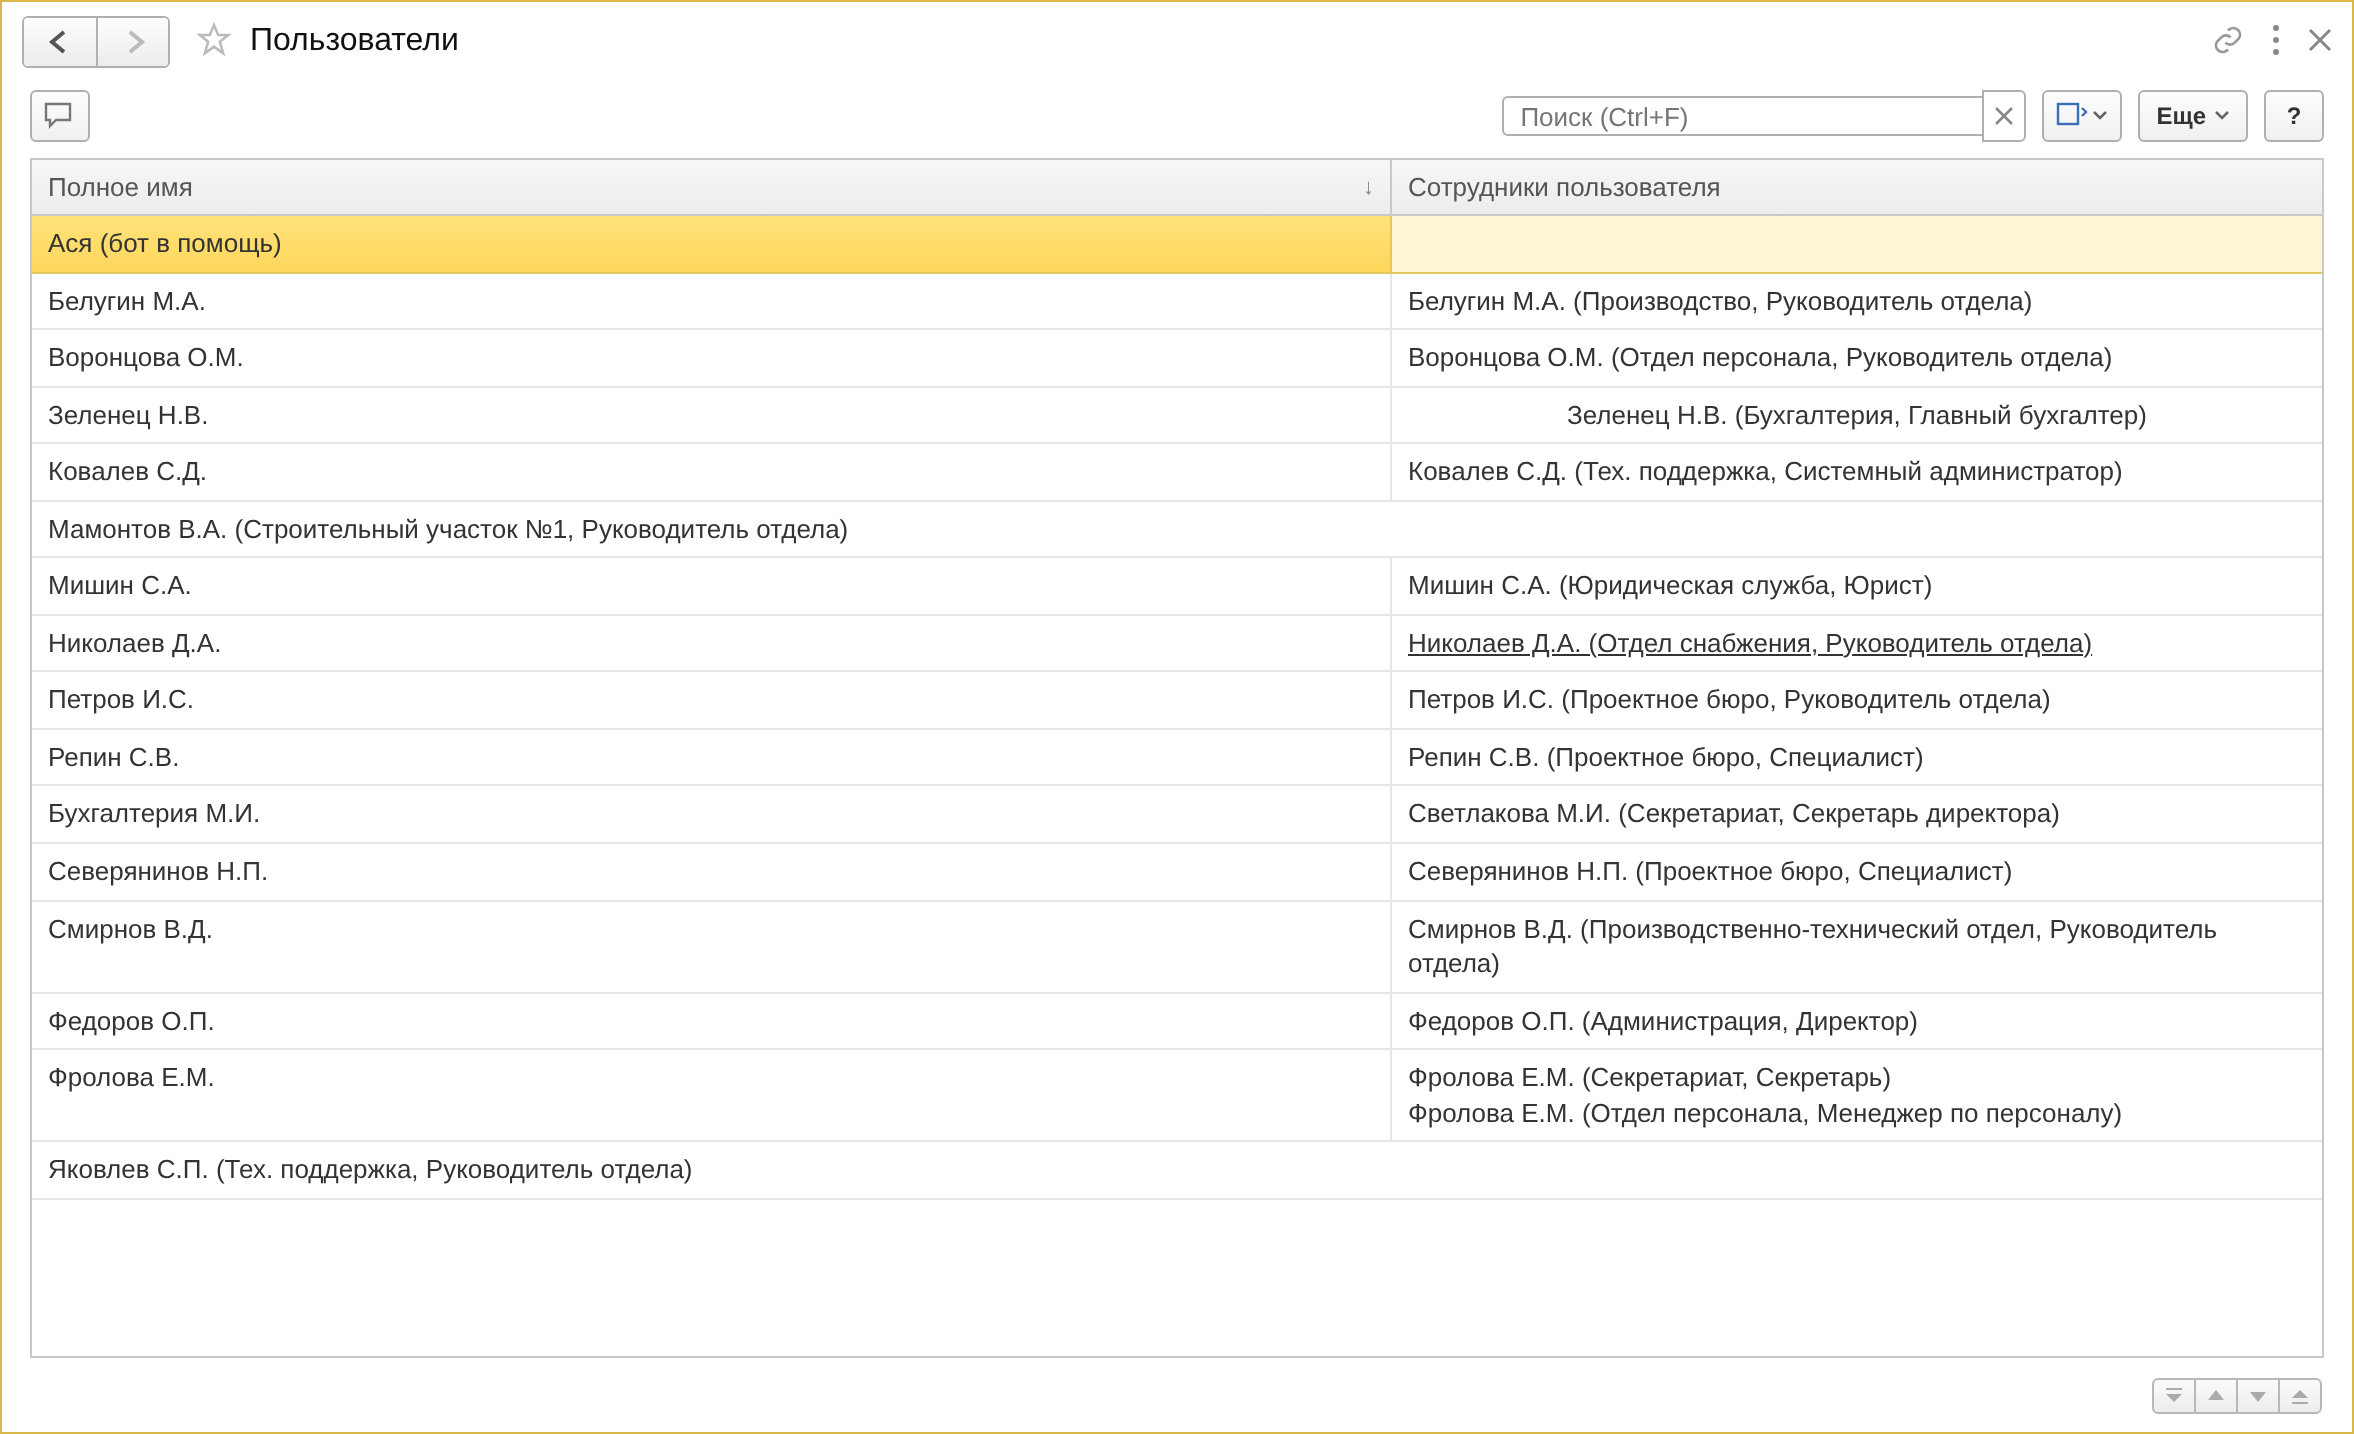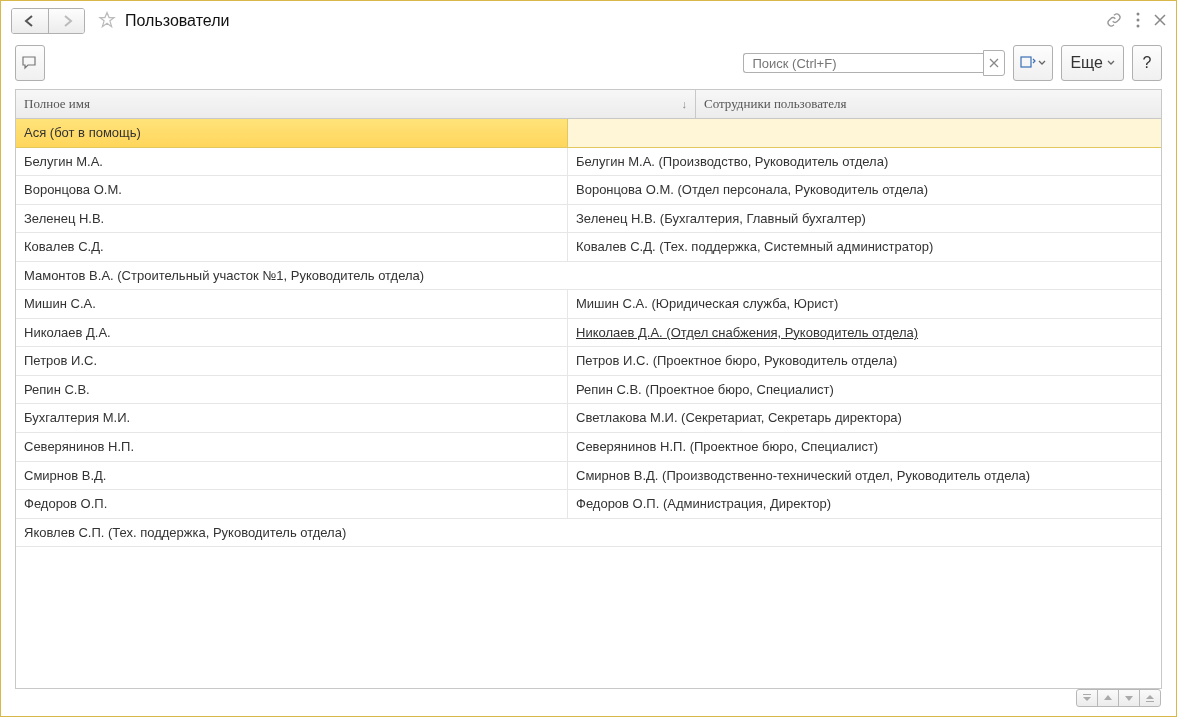--- a/index.html
+++ b/index.html
@@ -30,25 +30,25 @@
 .star-icon { margin: 0 8px 0 12px; cursor: pointer; }
 .title { font-size: 16px; color: #111; }
 .title-right { margin-left: auto; display: flex; align-items: center; gap: 14px; }
 .tr-icon { cursor: pointer; color: #888; }
 .toolbar {
   display: flex; align-items: center;
   padding: 4px 14px 8px 14px;
   gap: 8px;
 }
 .tb-btn {
-  height: 36px; min-width: 30px;
+  height: 26px; min-width: 30px;
   border: 1px solid #b0b0b0; border-radius: 3px;
   background: linear-gradient(#fdfdfd, #f0f0f0);
   display: flex; align-items: center; justify-content: center;
-  padding: 0 8px; cursor: pointer; font-size: 16px; color: #333;
+  padding: 0 8px; cursor: pointer; font-size: 12px; color: #333; font-weight: bold;
 }
 .tb-btn.icon-only { padding: 0; width: 30px; }
 .search-wrap { margin-left: auto; display: flex; align-items: center; }
 .search-input {
   width: 240px; height: 20px;
   border: 1px solid #b0b0b0; border-right: none;
   border-radius: 3px 0 0 3px;
   padding: 0 8px; font-size: 13px; color: #555;
   outline: none;
 }
@@ -62,30 +62,30 @@
 .table-wrap {
   margin: 0 14px;
   border: 1px solid #c8c8c8;
   height: 600px;
   display: flex; flex-direction: column;
 }
 .thead { display: flex; background: linear-gradient(#f7f7f7, #ececec); border-bottom: 1px solid #c8c8c8; }
 .th {
   padding: 6px 8px; font-size: 13px; color: #555;
   border-right: 1px solid #c8c8c8;
-  display: flex; align-items: center; font-family: Liberation Serif, serif;
+  display: flex; align-items: center;
 }
 .th:last-child { border-right: none; }
 .col-name { width: 680px; }
 .col-emp  { flex: 1; }
 .sort-arrow { margin-left: auto; color: #888; font-size: 11px; }
 .tbody { flex: 1; overflow: auto; background: #fff; }
 .tr { display: flex; border-bottom: 1px solid #e6e6e6; }
 .td { padding: 5px 8px; font-size: 13px; color: #333; line-height: 1.35; }
-.td.col-name { width: 552px; border-right: 1px solid #e6e6e6; }
+.td.col-name { width: 680px; border-right: 1px solid #e6e6e6; }
 .td.col-emp  { flex: 1; }
 .tr.selected .td.col-name {
   background: linear-gradient(#ffe37a, #ffd65c);
   border-right-color: #e3c860;
 }
 .tr.selected .td.col-emp { background: #fff6d8; }
 .tr.selected { border-bottom-color: #e3c860; }
 .footer-nav {
   position: absolute;
   right: 16px; bottom: 10px;
@@ -197,21 +197,21 @@
       <div class="tr">
         <div class="td col-name">Белугин М.А.</div>
         <div class="td col-emp" style="white-space: pre-line;">Белугин М.А. (Производство, Руководитель отдела)</div>
       </div>
       <div class="tr">
         <div class="td col-name">Воронцова О.М.</div>
         <div class="td col-emp" style="white-space: pre-line;">Воронцова О.М. (Отдел персонала, Руководитель отдела)</div>
       </div>
       <div class="tr">
         <div class="td col-name">Зеленец Н.В.</div>
-        <div class="td col-emp" style="white-space: pre-line;">Зеленец Н.В. (Бухгалтерия, Главный бухгалтер)</div>
+        <div class="td col-emp" style="white-space: pre-line; text-align: center;">Зеленец Н.В. (Бухгалтерия, Главный бухгалтер)</div>
       </div>
       <div class="tr">
         <div class="td col-name">Ковалев С.Д.</div>
         <div class="td col-emp" style="white-space: pre-line;">Ковалев С.Д. (Тех. поддержка, Системный администратор)</div>
       </div>
       <div class="tr">
         <div class="td col-emp" style="white-space: pre-line;">Мамонтов В.А. (Строительный участок №1, Руководитель отдела)</div>
       </div>
       <div class="tr">
         <div class="td col-name">Мишин С.А.</div>
@@ -239,20 +239,25 @@
       </div>
       <div class="tr">
         <div class="td col-name">Смирнов В.Д.</div>
         <div class="td col-emp" style="white-space: pre-line;">Смирнов В.Д. (Производственно-технический отдел, Руководитель отдела)</div>
       </div>
       <div class="tr">
         <div class="td col-name">Федоров О.П.</div>
         <div class="td col-emp" style="white-space: pre-line;">Федоров О.П. (Администрация, Директор)</div>
       </div>
       <div class="tr">
+        <div class="td col-name">Фролова Е.М.</div>
+        <div class="td col-emp" style="white-space: pre-line;">Фролова Е.М. (Секретариат, Секретарь)
+Фролова Е.М. (Отдел персонала, Менеджер по персоналу)</div>
+      </div>
+      <div class="tr">
         <div class="td col-emp" style="white-space: pre-line;">Яковлев С.П. (Тех. поддержка, Руководитель отдела)</div>
       </div>
     </div>
 </div>
 
 <div class="footer-nav">
   <div class="fn-btn">
       <svg viewBox="0 0 10 10">
         <path d="M5 8L1 4h8z" fill="#aaa"></path>
         <rect x="1" y="1" width="8" height="1" fill="#aaa"></rect>

